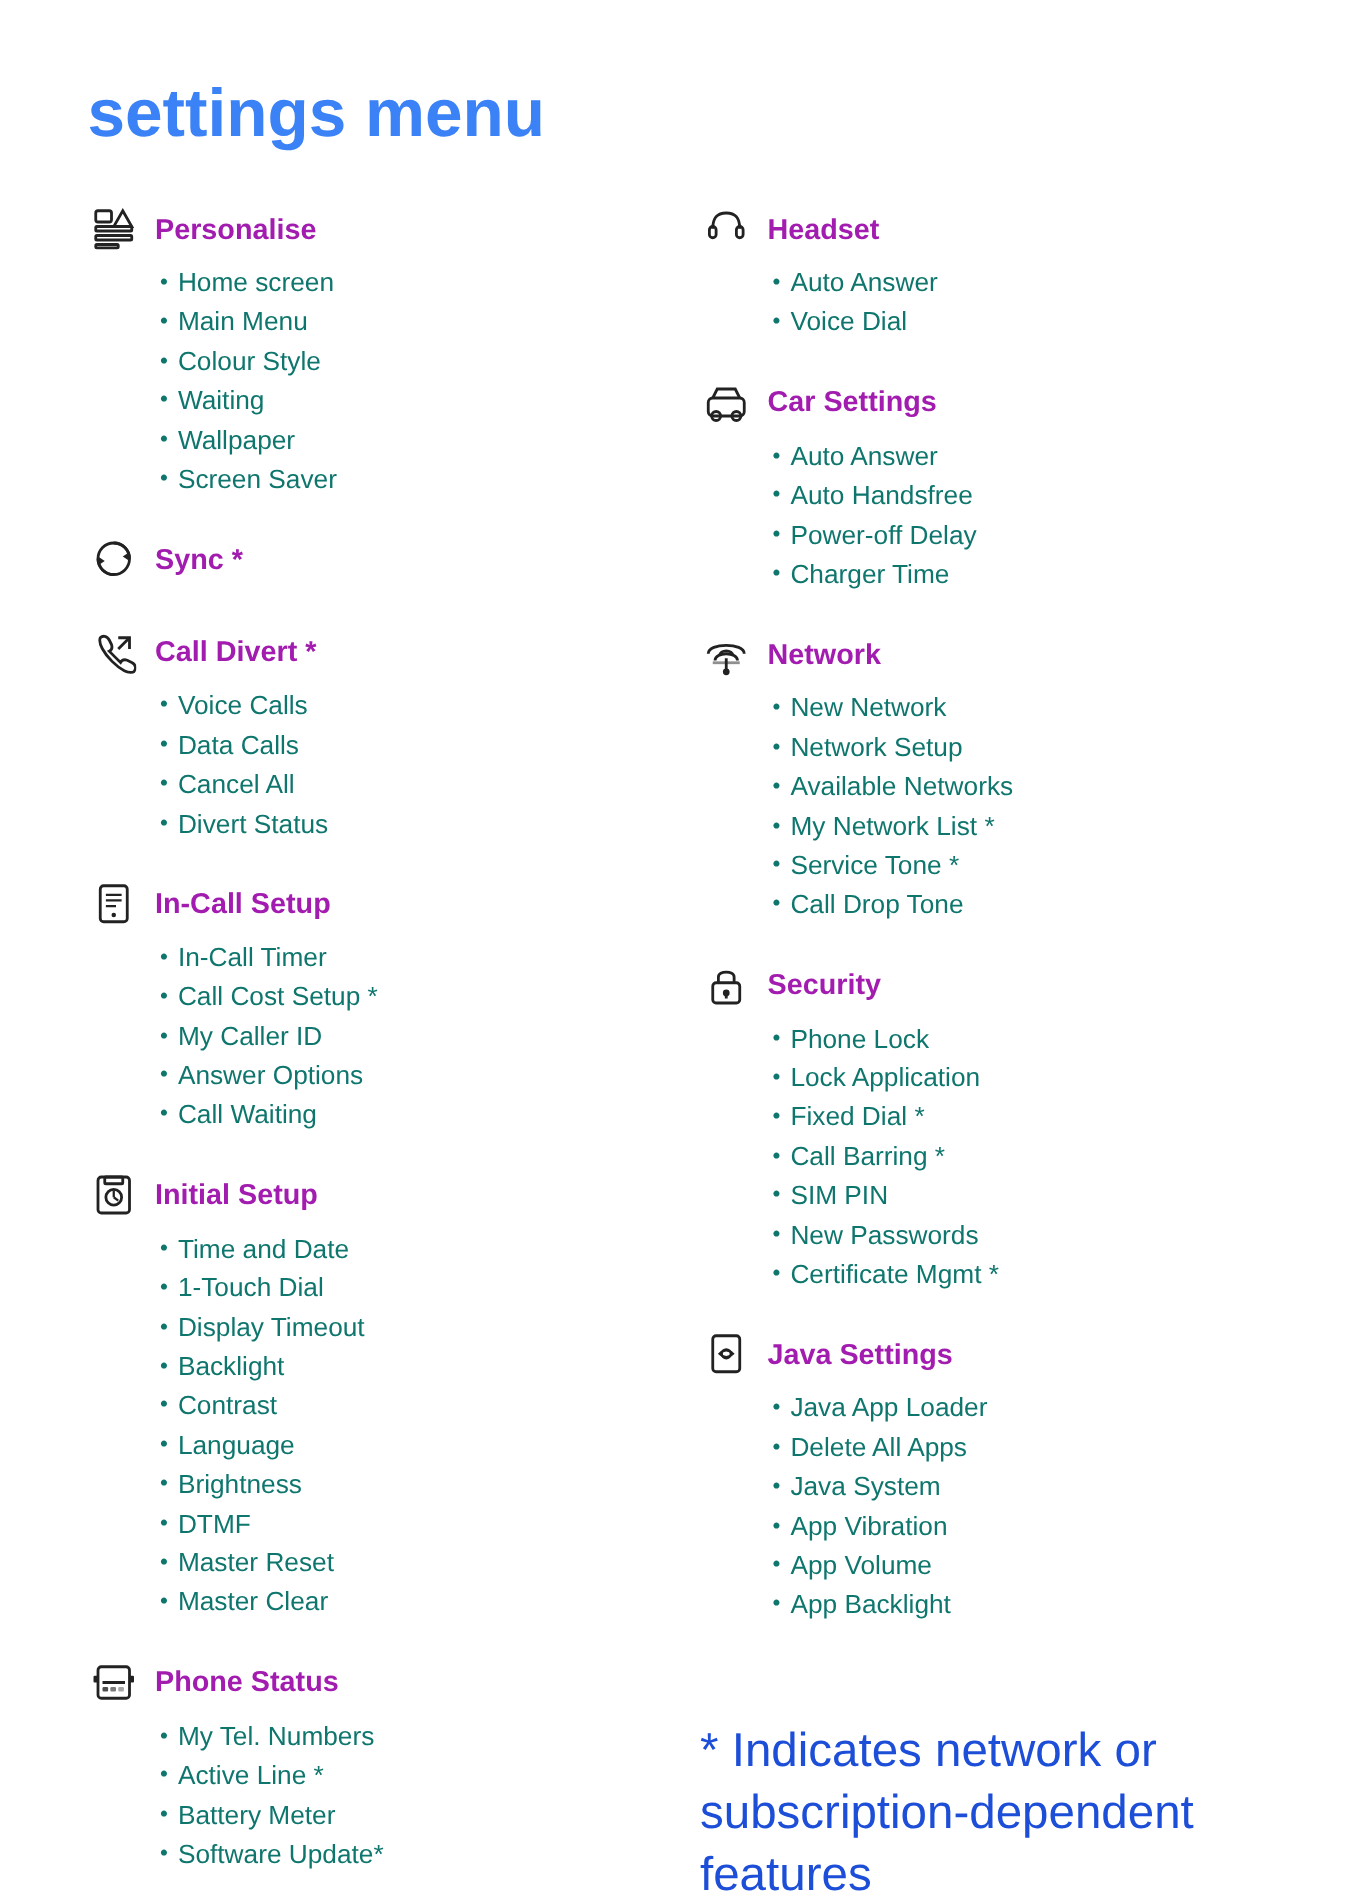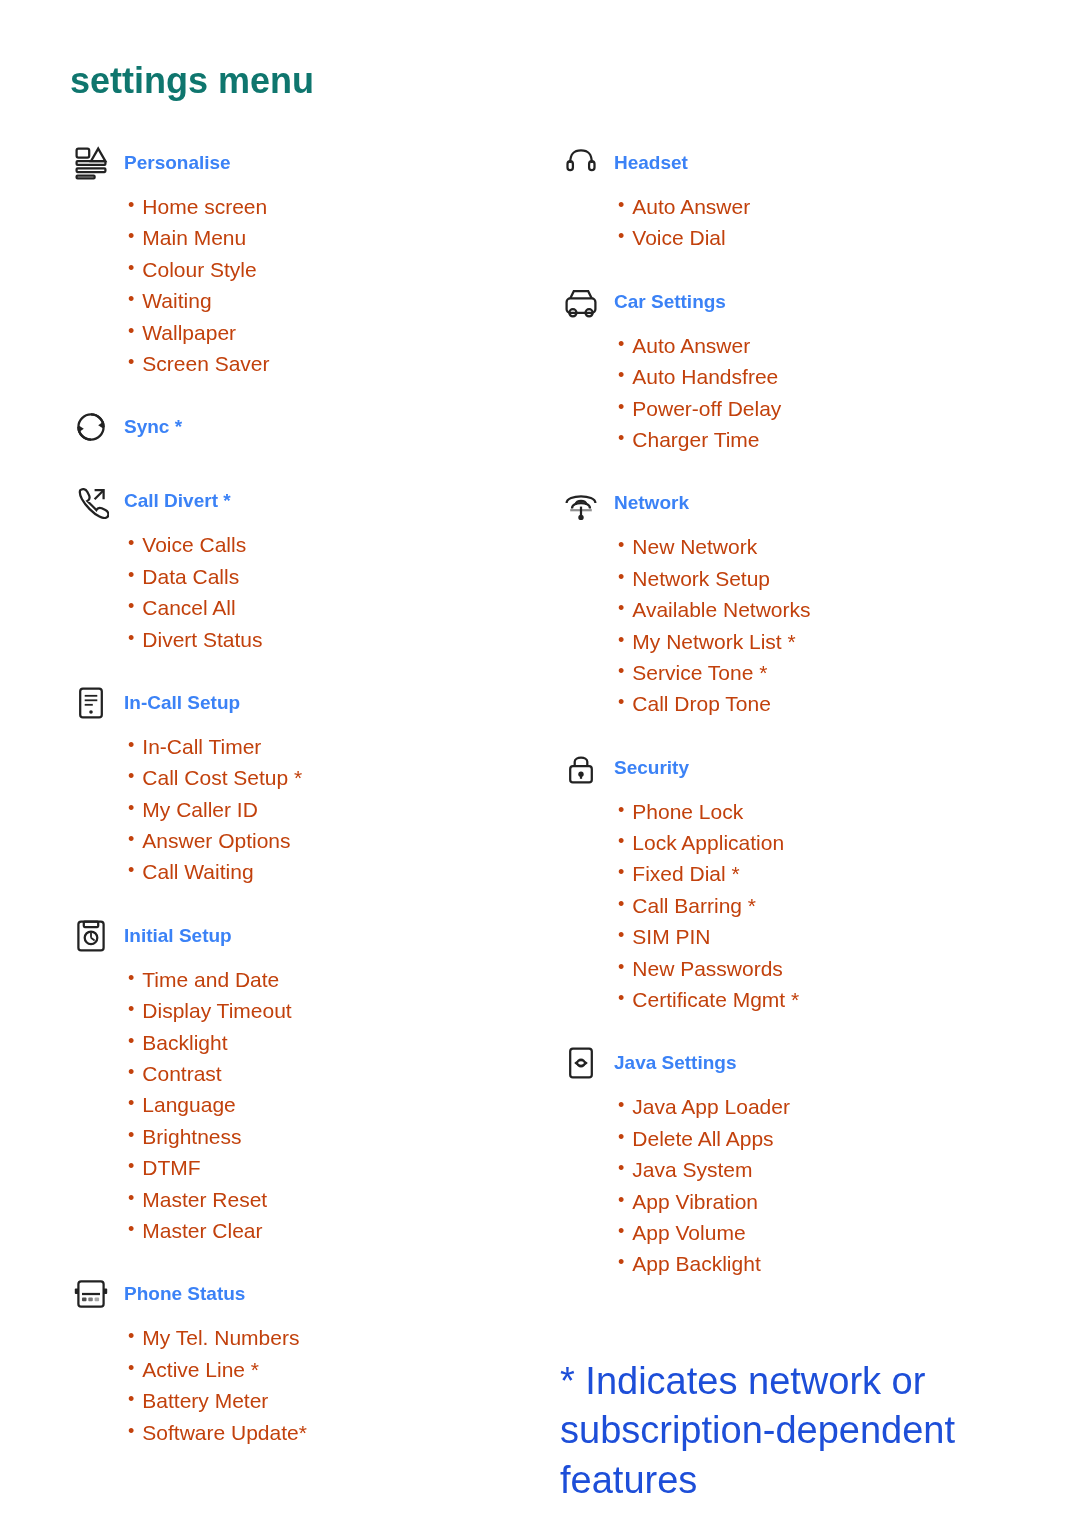--- a/index.html
+++ b/index.html
@@ -19,24 +19,24 @@
     }
 
     .page {
       width: 1080px;
       min-height: 1521px;
       padding: 60px 70px 80px 70px;
       position: relative;
     }
 
     .page-title {
-      font-size: 36px;
+      font-size: 54px;
       font-weight: bold;
       margin-bottom: 40px;
-      color: #0f766e;
+      color: #3b82f6;
     }
 
     .content-area {
       display: flex;
       gap: 40px;
     }
 
     .column {
       flex: 1;
       display: flex;
@@ -61,36 +61,36 @@
       width: 42px;
       height: 42px;
       display: flex;
       align-items: center;
       justify-content: center;
       font-size: 28px;
       flex-shrink: 0;
     }
 
     .section-title {
-      font-size: 19px;
+      font-size: 23px;
       font-weight: bold;
-      color: #3b82f6;
+      color: #a21caf;
     }
 
     .section-items {
       list-style: none;
       margin-left: 58px;
       display: flex;
       flex-direction: column;
       gap: 2px;
     }
 
     .section-items li {
       font-size: 21px;
-      color: #c2410c;
+      color: #0f766e;
       display: flex;
       align-items: flex-start;
       gap: 8px;
       line-height: 1.4;
     }
 
     .section-items li::before {
       content: "•";
       font-size: 18px;
       margin-top: 1px;
@@ -207,20 +207,21 @@
                 <rect x="12" y="4" width="16" height="6" rx="1" fill="none" stroke="#222" stroke-width="2.5"></rect>
                 <circle cx="20" cy="22" r="7" fill="none" stroke="#222" stroke-width="2.5"></circle>
                 <line x1="20" y1="22" x2="20" y2="16" stroke="#222" stroke-width="2"></line>
                 <line x1="20" y1="22" x2="24" y2="25" stroke="#222" stroke-width="2"></line>
               </svg>
             </span>
             <span class="section-title">Initial Setup</span>
           </div>
           <ul class="section-items">
             <li>Time and Date</li>
+            <li>1-Touch Dial</li>
             <li>Display Timeout</li>
             <li>Backlight</li>
             <li>Contrast</li>
             <li>Language</li>
             <li>Brightness</li>
             <li>DTMF</li>
             <li>Master Reset</li>
             <li>Master Clear</li>
           </ul>
         </div>

